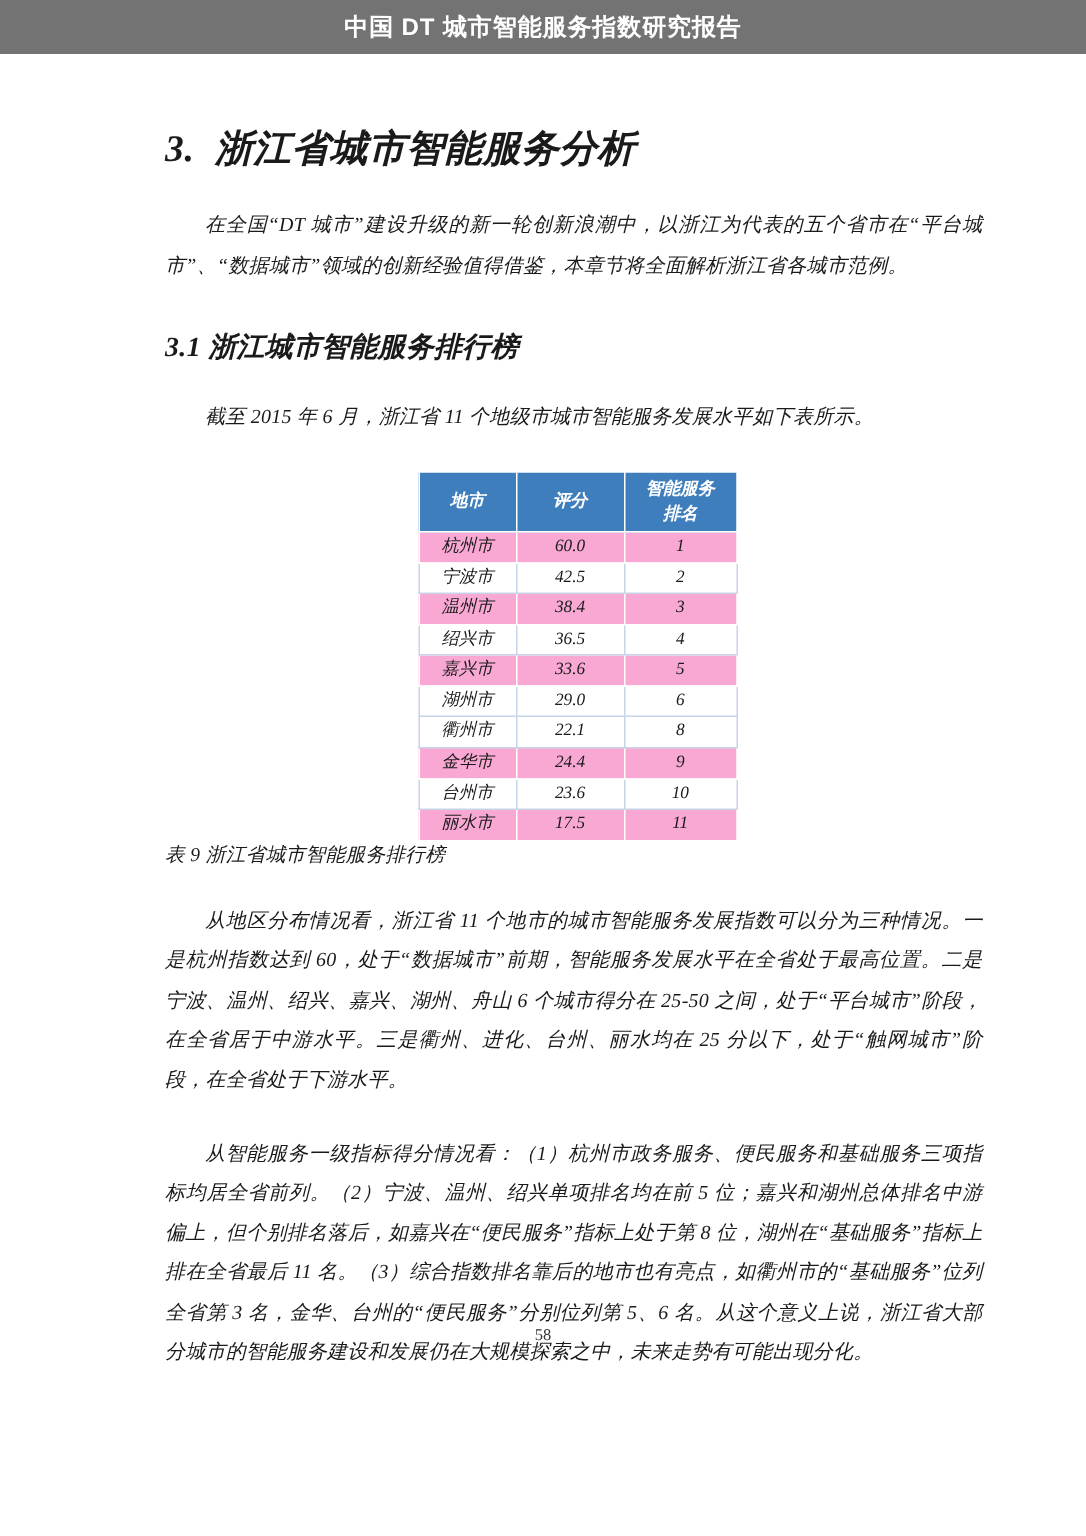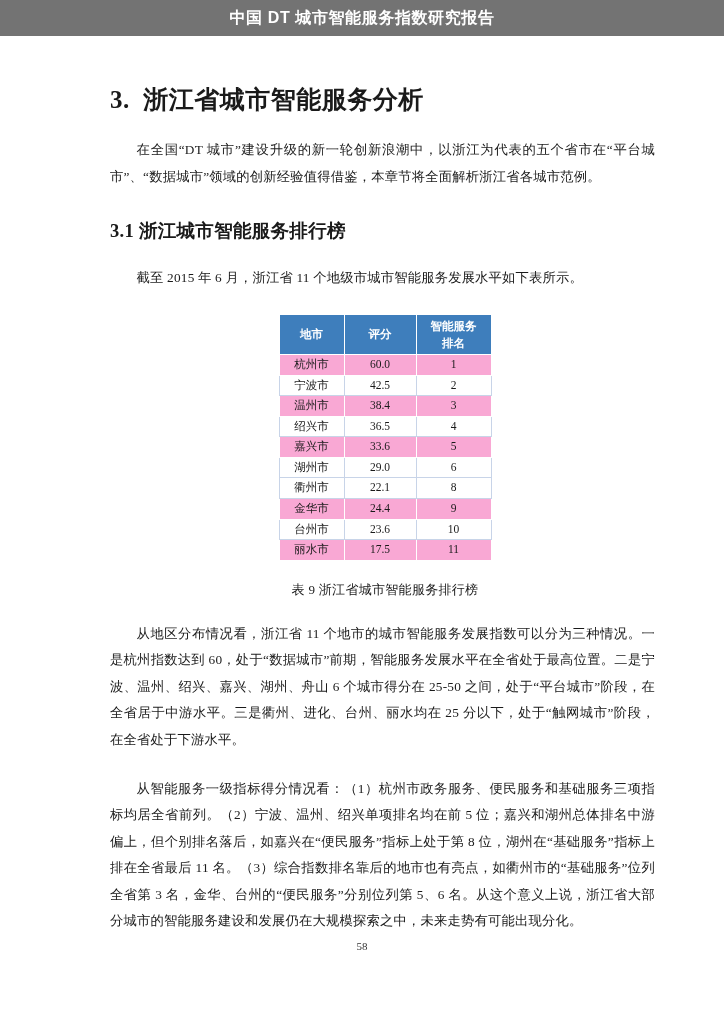--- a/index.html
+++ b/index.html
@@ -31,20 +31,21 @@
     font-size: 16px;
     font-weight: bold;
     letter-spacing: 0.6px;
   }
 
   
   .page {
     padding: 0 64px 0 110px;
     box-sizing: border-box;
     width: 724px;
+    font-style: italic;
   }
 
   .chapter-title {
     font-size: 25px;
     font-weight: bold;
     margin: 48px 0 0 0;
     letter-spacing: 0.5px;
     line-height: 1.25;
     white-space: pre;
   }
@@ -107,32 +108,31 @@
     border-color: #c8d4e8;
   }
   table.rank-table tr.odd td {
     border-color: #ffffff;
   }
   .col-city  { width: 60px; }
   .col-score { width: 67px; }
   .col-rank  { width: 70px; }
 
   .table-caption {
-    text-align: center;
     font-size: 13px;
-    margin-top: 20px;
+    margin-top: 0;
     letter-spacing: 0.3px;
   }
 
   
   .page-number {
     position: absolute;
     left: 0;
     right: 0;
-    top: 940px;
+    top: 884px;
     text-align: center;
     font-size: 11px;
     color: #333;
   }
 </style>
 </head>
 <body>
 
 <div class="banner">
   <span class="banner-title">中国 DT 城市智能服务指数研究报告</span>

